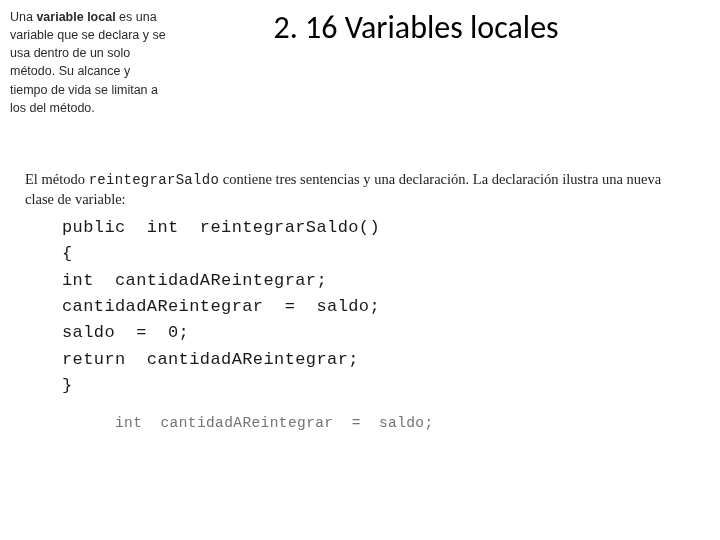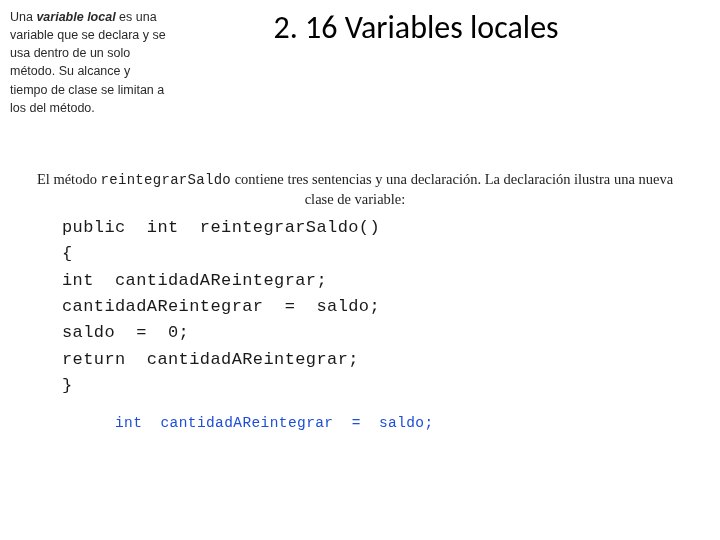--- a/index.html
+++ b/index.html
@@ -21,21 +21,20 @@
     left: 10px;
     top: 8px;
     width: 160px;
     font-size: 12.5px;
     line-height: 1.45;
     color: #2a2a2a;
     font-family: Arial, sans-serif;
   }
   .sidebar-note .bold {
     font-weight: bold;
-    font-style: italic;
   }
   .heading {
     position: absolute;
     left: 0;
     right: 0;
     top: 8px;
     text-align: center;
     font-size: 32px;
     font-weight: 400;
     font-family: Calibri, Arial, sans-serif;
@@ -44,21 +43,20 @@
   }
   .body-paragraph {
     position: absolute;
     left: 25px;
     top: 170px;
     width: 660px;
     font-family: Georgia, 'Times New Roman', serif;
     font-size: 14.5px;
     line-height: 1.35;
     color: #222;
-    text-align: center;
   }
   .body-paragraph .mono-inline {
     font-family: "Courier New", monospace;
     font-size: 14px;
     letter-spacing: 0.3px;
   }
   .code-block {
     position: absolute;
     left: 62px;
     top: 215px;
@@ -68,32 +66,32 @@
     color: #1a1a1a;
     white-space: pre;
     letter-spacing: 0.4px;
   }
   .code-snippet {
     position: absolute;
     left: 115px;
     top: 415px;
     font-family: "Courier New", monospace;
     font-size: 14.5px;
-    color: #1d4ed8;
+    color: #737373;
     white-space: pre;
     letter-spacing: 0.4px;
   }
 </style>
 </head>
 <body>
 
 <div class="page">
 
   <div class="sidebar-note">
-    <span>Una </span><span class="bold">variable local</span><span> es una variable que se declara y se usa dentro de un solo método. Su alcance y tiempo de clase se limitan a los del método.</span>
+    <span>Una </span><span class="bold">variable local</span><span> es una variable que se declara y se usa dentro de un solo método. Su alcance y tiempo de vida se limitan a los del método.</span>
   </div>
 
   <div class="heading">2. 16 Variables locales</div>
 
   <div class="body-paragraph">
     <span>El método </span><span class="mono-inline">reintegrarSaldo</span><span> contiene tres sentencias y una declaración. La declaración ilustra una nueva clase de variable:</span>
   </div>
 
   <div class="code-block"><span>public  int  reintegrarSaldo()</span>
 <span>{</span>

